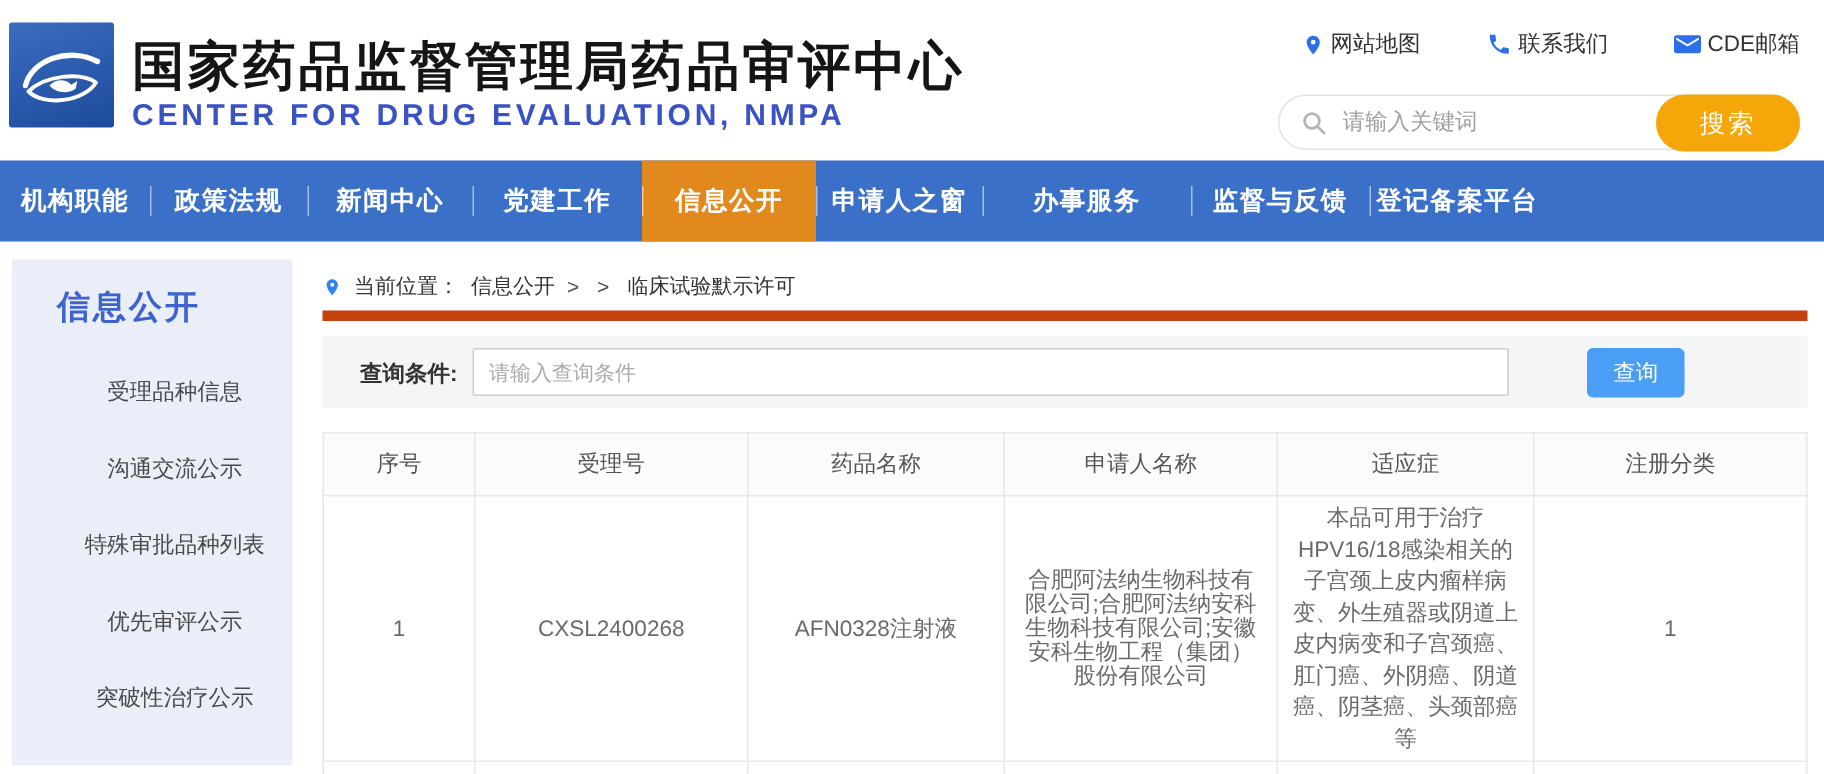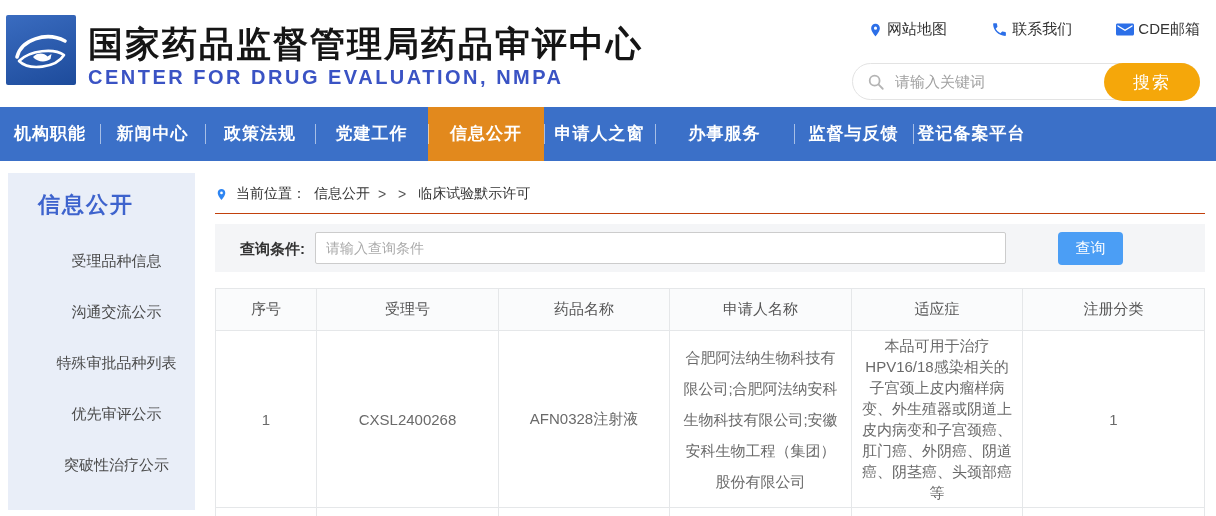--- a/index.html
+++ b/index.html
@@ -52,42 +52,42 @@
   .sidebar{position:absolute; left:8px; top:173px; width:187px; height:337px;
         background:var(--sidebar-bg);}
   .sidebar-title{margin:17px 0 0 30px; font-size:22px; font-weight:700;
         color:var(--sidebar-title-blue); letter-spacing:2px;}
   .sidebar-item{margin:32px 0 0 30px; font-size:15px; color:#4a4a4a; cursor:pointer;
         white-space:nowrap;text-align:center;}
   .sidebar-item:first-of-type{margin-top:35px;}
 
   
   .main{position:absolute; left:215px; top:175px; width:990px;}
-  .breadcrumb{height:39px; border-bottom:1px solid #c2410c; display:flex; align-items:center;
+  .breadcrumb{height:39px; border-bottom:7px solid #c2410c; display:flex; align-items:center;
         gap:8px; font-size:14px; color:#333;}
   .breadcrumb .crumb-link{cursor:pointer;}
   .breadcrumb .sep{color:#555; letter-spacing:4px;}
   .query-bar{position:relative; margin-top:10px; height:48px; background:#f4f5f7;}
   .query-label{position:absolute; left:25px; top:16px; font-size:15px; font-weight:600; color:#333;}
   .query-input{position:absolute; left:100px; top:8px; width:691px; height:32px;
         border:1px solid #ccc; border-radius:2px; padding:0 10px; font-size:14px; color:#333;
         outline:none; font-family:"Liberation Sans",sans-serif; background:#fff;}
   .query-input::placeholder{color:#aaa;}
   .query-btn{position:absolute; left:843px; top:8px; width:65px; height:33px; border:0;
         border-radius:4px; background:var(--query-button-blue); color:#fff; font-size:15px;
         cursor:pointer; font-family:"Liberation Sans",sans-serif;}
 
   
   .results{margin-top:16px; width:989px; border-collapse:collapse; table-layout:fixed;}
   .results th{height:42px; background:#fafbfc; font-weight:400; font-size:15px; color:#555;
         border:1px solid #e5e7e9; text-align:center;}
   .results td{border:1px solid #e5e7e9; font-size:15px; color:#6a6a6a; text-align:center;
         vertical-align:middle;}
   tr.data-row{height:175px;}
-  td.cell-applicant{line-height:31px; padding:0 9px;margin-top:38px;}
+  td.cell-applicant{line-height:16px; padding:0 9px;margin-top:38px;}
   td.cell-indication{line-height:21px; padding:4px 8px;}
   tr.partial-row{height:30px;}
 </style>
 </head>
 <body>
 
 <div class="page">
 
   <a class="logo">
     <svg viewBox="0 0 70 70" width="70" height="70">
@@ -124,22 +124,22 @@
     <svg class="mag" width="18" height="18" viewBox="0 0 20 20">
       <circle cx="8.5" cy="8.5" r="5.5" fill="none" stroke="#b4b4b4" stroke-width="2"></circle>
       <line x1="13" y1="13" x2="17.5" y2="17.5" stroke="#b4b4b4" stroke-width="2" stroke-linecap="round"></line>
     </svg>
     <input class="search-input" type="text" placeholder="请输入关键词" style="">
     <button class="search-btn">搜索</button>
   </div>
 
   <div class="nav">
     <div class="nav-item">机构职能</div>
+    <div class="nav-item">政策法规</div>
     <div class="nav-item">新闻中心</div>
-    <div class="nav-item">政策法规</div>
     <div class="nav-item">党建工作</div>
     <div class="nav-item active">信息公开</div>
     <div class="nav-item">申请人之窗</div>
     <div class="nav-item">办事服务</div>
     <div class="nav-item">监督与反馈</div>
     <div class="nav-item">登记备案平台</div>
   </div>
 
   <div class="sidebar">
     <div class="sidebar-title">信息公开</div>

